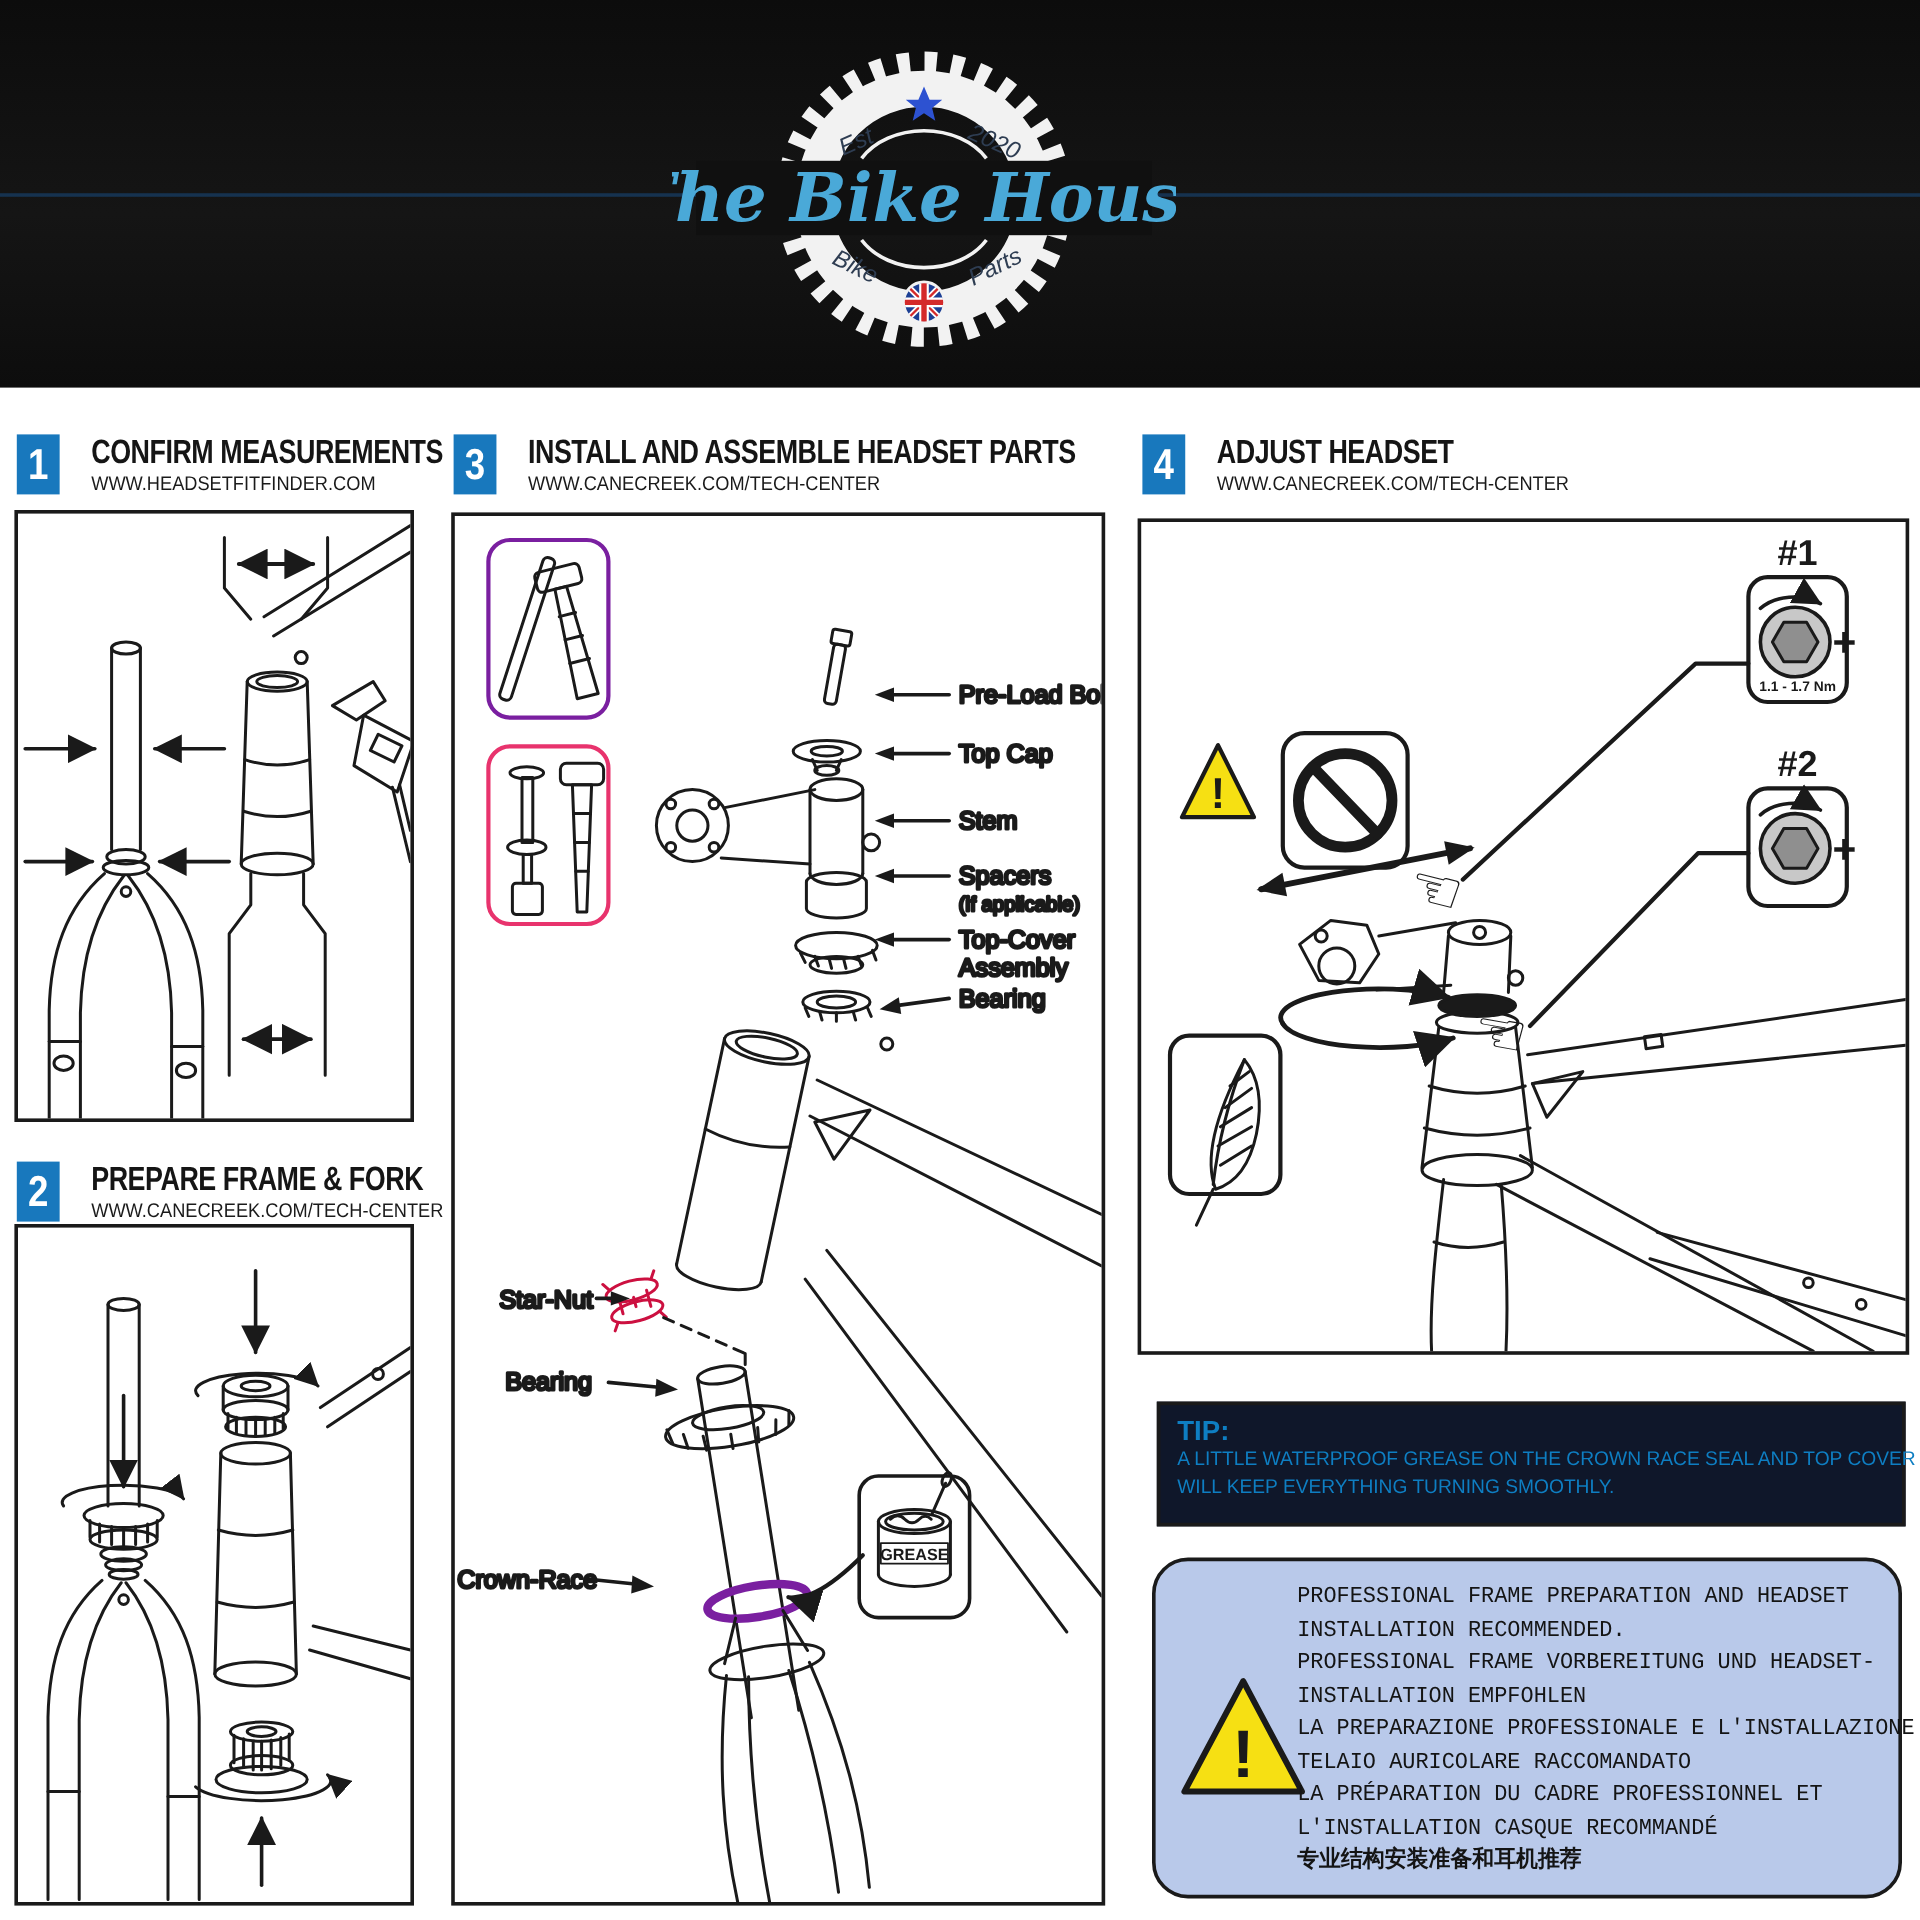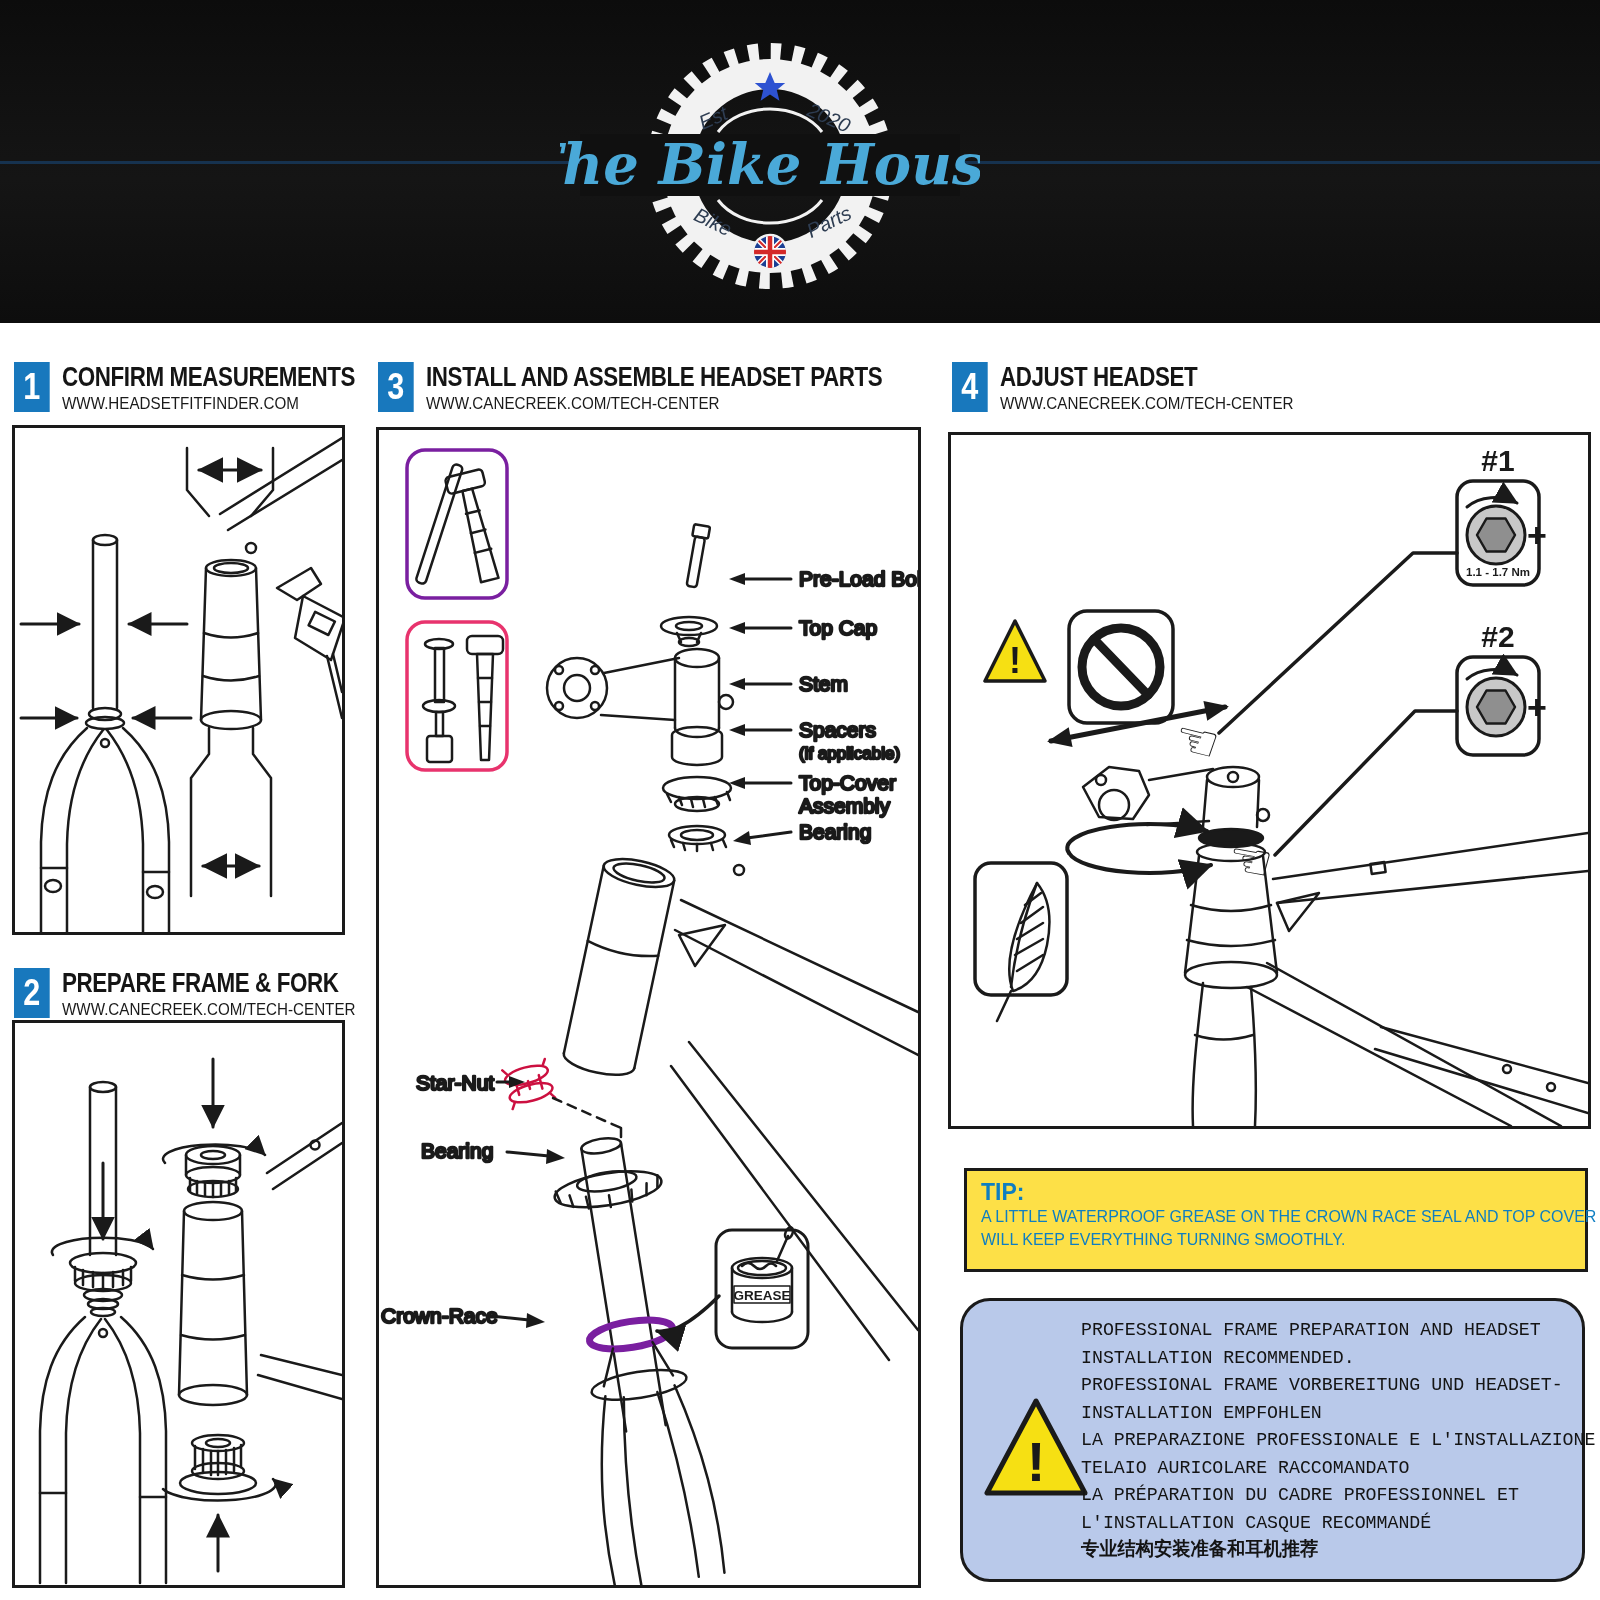--- a/index.html
+++ b/index.html
@@ -4,30 +4,30 @@
 <style>
   html,body{margin:0;padding:0;background:#ffffff;}
   body{width:1600px;height:1600px;position:relative;font-family:"Liberation Sans",sans-serif;color:#1a1a1a;}
   
   .hdr{position:absolute;left:0;top:0;width:1600px;height:323px;background:linear-gradient(180deg,#0c0c0c,#151515 55%,#0d0d0d);overflow:hidden;}
   .hdr-line{position:absolute;left:0;top:161px;width:1600px;height:3px;background:#16324f;}
   .logo-wrap{position:absolute;left:560px;top:28px;width:420px;height:280px;}
   
   .sec-head{position:absolute;display:flex;align-items:flex-start;}
   .sec-num{width:42px;height:50px;background:#1878bd;color:#ffffff;font-weight:bold;font-size:36px;line-height:50px;text-align:center;transform:scaleX(.85);transform-origin:left center;flex:none;}
-  .sec-txt{margin-left:6px;}
+  .sec-txt{margin-left:20px;}
   .sec-title{font-weight:bold;font-size:28px;line-height:30px;letter-spacing:-.5px;transform:scaleX(.8);transform-origin:left center;white-space:nowrap;color:#151515;}
   .sec-url{font-size:16.5px;line-height:19px;margin-top:2px;transform:scaleX(.92);transform-origin:left center;white-space:nowrap;color:#1a1a1a;}
   
   .panel{position:absolute;border:3px solid #1a1a1a;background:#ffffff;box-sizing:border-box;}
   svg text{font-family:"Liberation Sans",sans-serif;}
   .lbl{fill:#0e7ec2;font-size:21px;}
   .lbl-sm{fill:#0e7ec2;font-size:17px;}
   
-  .tipbox{position:absolute;left:964px;top:1168px;width:624px;height:104px;border:3px solid #1a1a1a;box-sizing:border-box;background:#fde047;padding:8px 14px;}
+  .tipbox{position:absolute;left:964px;top:1168px;width:624px;height:104px;border:3px solid #1a1a1a;box-sizing:border-box;background:#0f172a;padding:8px 14px;}
   .tip-h{color:#0e7ec2;font-weight:bold;font-size:23px;line-height:26px;}
   .tip-l{color:#0e7ec2;font-size:16.5px;line-height:23px;transform:scaleX(.97);transform-origin:left center;white-space:nowrap;}
   
   .warnbox{position:absolute;left:960px;top:1298px;width:625px;height:284px;background:#b9c9ea;border:3px solid #1a1a1a;border-radius:30px;box-sizing:border-box;}
   .warn-tri{position:absolute;left:18px;top:96px;width:110px;height:100px;}
   .warn-text{position:absolute;left:118px;top:16px;width:492px;font-family:Liberation Mono, monospace;}
   .warn-line{font-size:19px;line-height:27.5px;transform:scaleX(.96);transform-origin:left center;white-space:nowrap;color:#141414;}
   .warn-line.cjk{font-weight:bold;}
 </style>
 </head>

